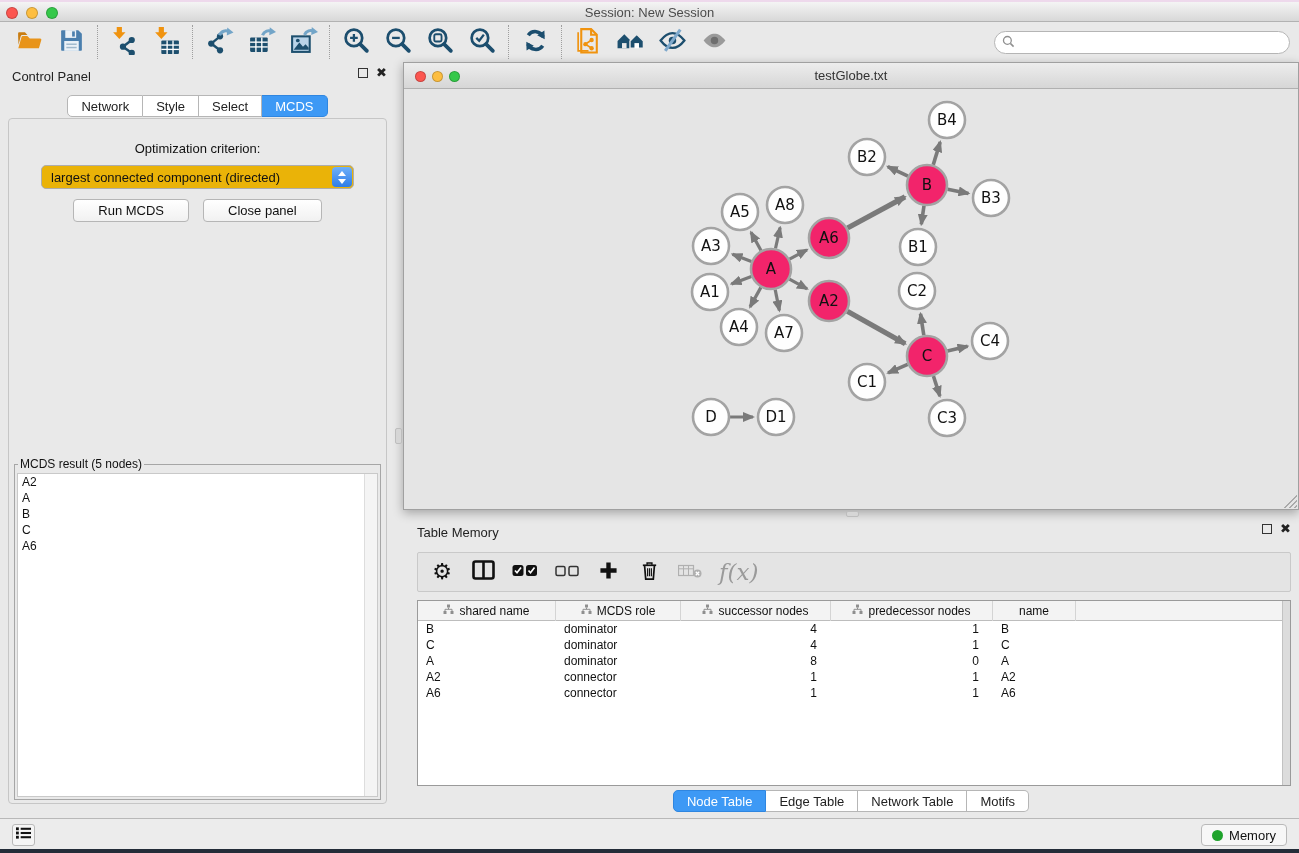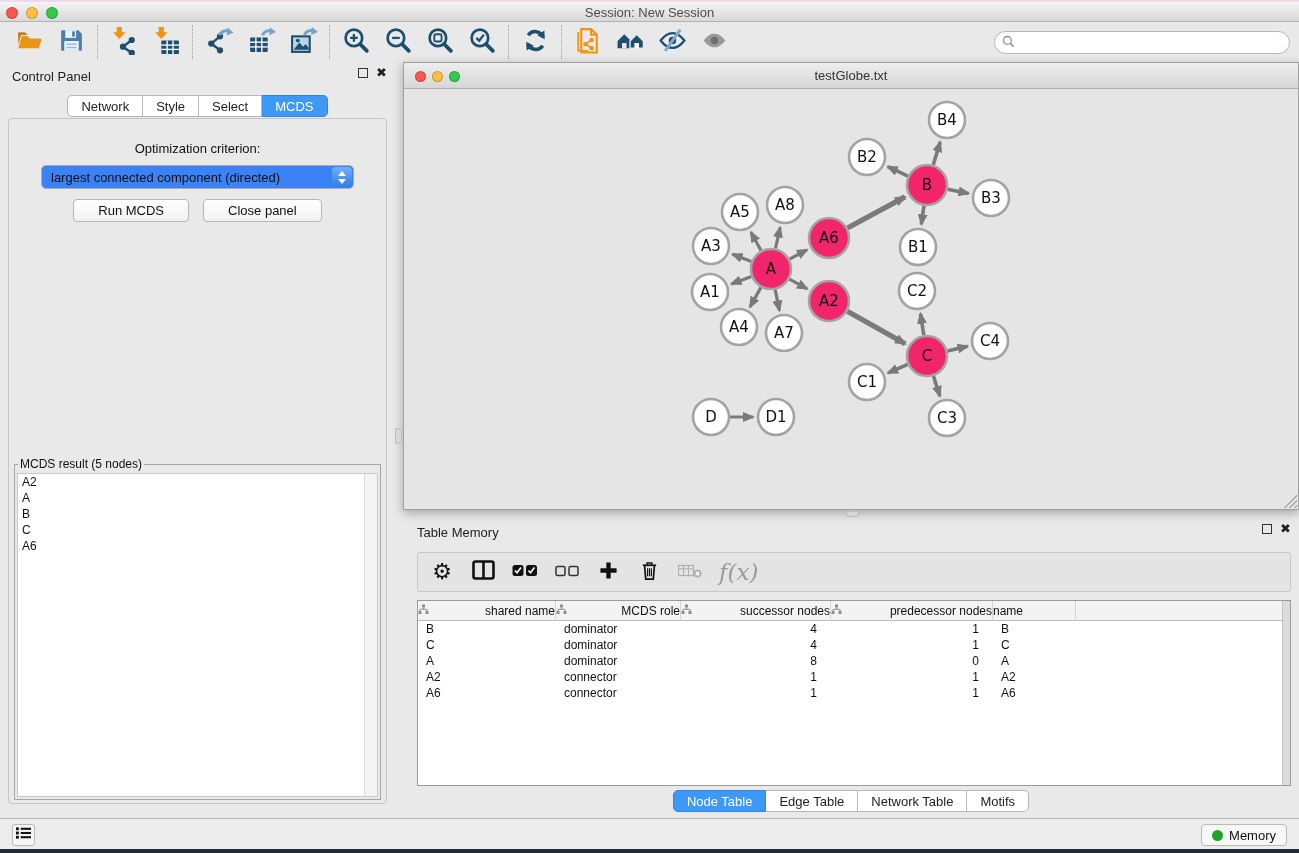--- a/index.html
+++ b/index.html
@@ -37,21 +37,21 @@
   .seg-tab { background:#fff; border:1px solid #b6b6b6; border-left:none; height:22px;
     padding:3px 13px; font-size:13px; color:#222; text-align:center; }
   .seg-tab:first-child { border-left:1px solid #b6b6b6; border-radius:5px 0 0 5px; }
   .seg-tab:last-child { border-radius:0 5px 5px 0; }
   .seg-tab.active { background:#3d99f5; border-color:#2f86e0; color:#fff; }
   #control-tabs { margin-top:6px; margin-bottom:-2px; }
 
   .tabpane { position:absolute; left:8px; right:8px; top:55px; bottom:14px;
     border:1px solid #c6c6c6; border-radius:4px; }
   .opt-label { margin-top:22px; text-align:center; font-size:13px; color:#111; }
-  .selectbox { position:relative; margin:9px auto 0 auto; width:313px; height:24px; background:#3b82f6;
+  .selectbox { position:relative; margin:9px auto 0 auto; width:313px; height:24px; background:#eab308;
     border:1px solid #adadad; border-radius:5px; font-size:13px; color:#111;
     display:flex; align-items:center; padding-left:9px; }
   .stepper { position:absolute; right:1px; top:1px; bottom:1px; width:20px; border-radius:4px;
     background:linear-gradient(#6fb0f9,#2e7de8); display:flex; flex-direction:column;
     align-items:center; justify-content:center; gap:3px; }
   .tri-up { width:0;height:0;border-left:4px solid transparent;border-right:4px solid transparent;border-bottom:5px solid #fff; }
   .tri-down { width:0;height:0;border-left:4px solid transparent;border-right:4px solid transparent;border-top:5px solid #fff; }
   .btn-row { margin-top:10px; display:flex; justify-content:center; gap:14px; }
   .push-btn { height:23px; padding:2px 24px; font-size:13px; color:#111; background:linear-gradient(#ffffff,#f1f1f1);
     border:1px solid #b6b6b6; border-radius:4px; }
@@ -90,21 +90,21 @@
   #table-panel { position:absolute; left:403px; top:519px; width:896px; height:299px; }
   .tp-toolbar { position:absolute; left:14px; right:8px; top:33px; height:40px; background:#e4e4e4;
     border:1px solid #c9c9c9; border-radius:2px; display:flex; align-items:center; padding-left:12px; gap:17px; }
   .tp-icon { display:flex; align-items:center; justify-content:center; min-width:24px; }
   .gear-glyph { font-family:"DejaVu Sans",sans-serif; font-size:22px; color:#111; line-height:22px; }
   .fx { font-family:"DejaVu Serif",serif; font-style:italic; font-size:23px; color:#9a9a9a; }
 
   .datatable { position:absolute; left:14px; right:8px; top:81px; bottom:32px; background:#fff;
     border:1px solid #9a9a9a; overflow:hidden; }
   .thead { display:flex; height:20px; background:#f3f3f3; border-bottom:1px solid #bdbdbd; }
-  .th { display:flex; align-items:center; justify-content:space-between; gap:5px; font-size:12px; color:#111;
+  .th { display:flex; align-items:center; justify-content:center; gap:5px; font-size:12px; color:#111;
     border-right:1px solid #d4d4d4; height:20px; }
   .tr { display:flex; height:16px; }
   .td { font-size:12px; color:#111; line-height:16px; padding:0 14px 0 8px; white-space:nowrap; overflow:hidden; }
   .table-vscroll { position:absolute; right:0; top:0; bottom:0; width:8px; background:#dcdcdc; border-left:1px solid #c2c2c2; }
 
   #table-tabs { position:absolute; left:0; right:0; bottom:6px; display:flex; justify-content:center; }
 
   
   #status-bar { position:absolute; left:0; top:818px; width:1299px; height:31px; background:#ececec;
     border-top:1px solid #b8b8b8; }

